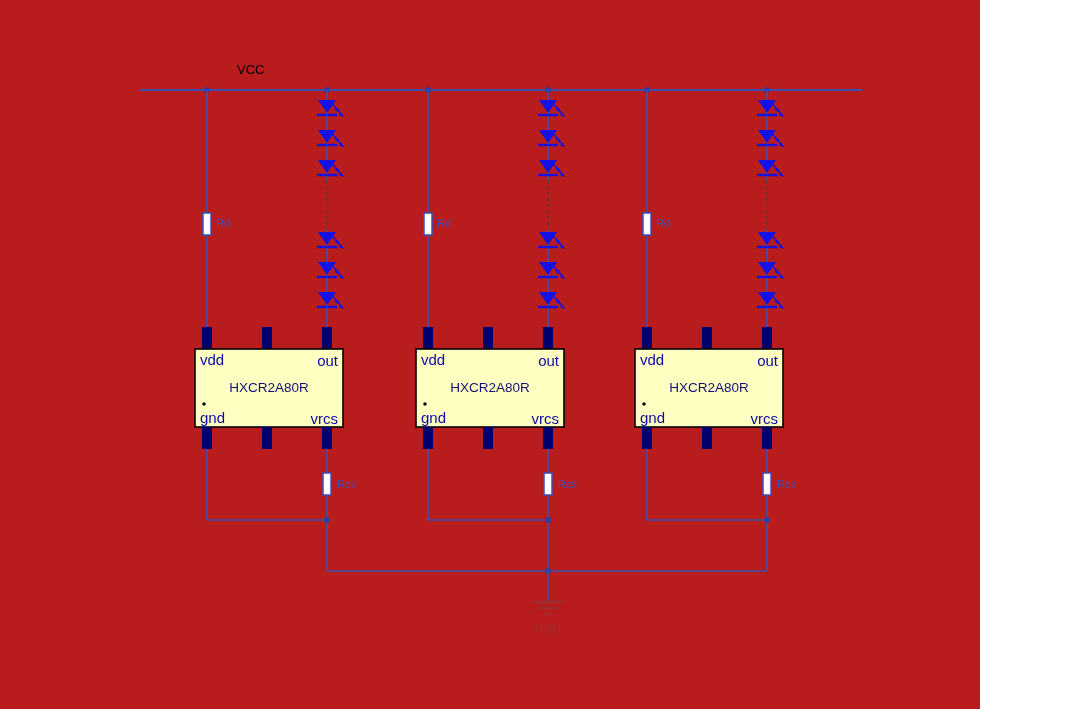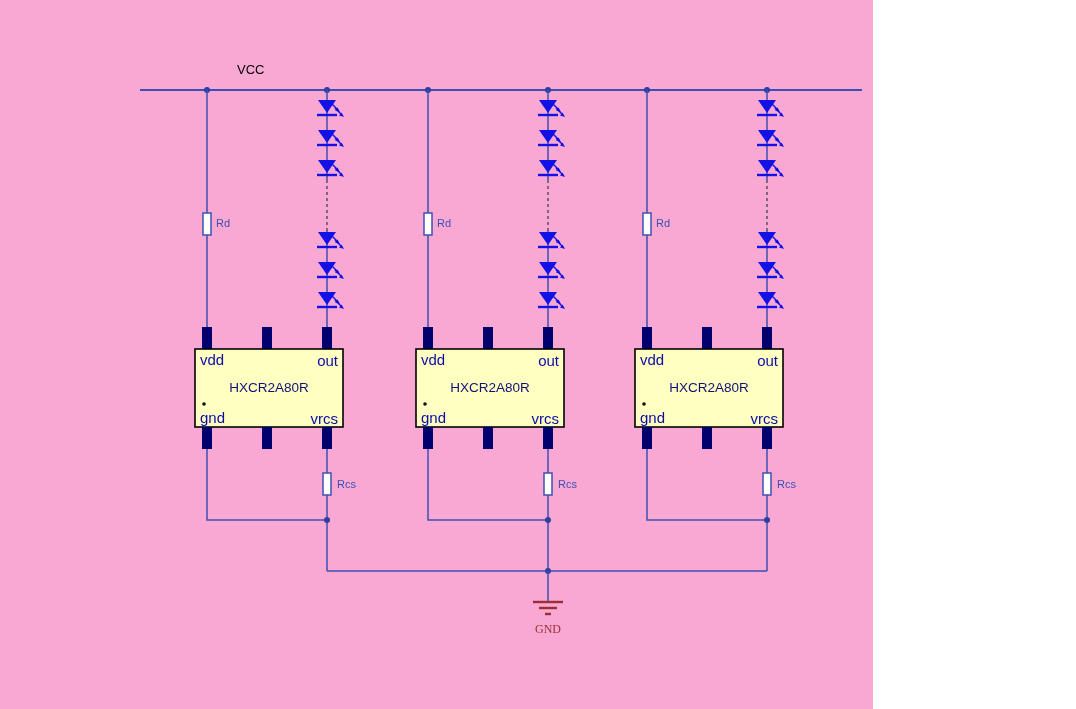--- a/index.html
+++ b/index.html
@@ -1,17 +1,17 @@
 <!DOCTYPE html>
 <html><head>
 <meta charset="utf-8">
 <title>Schematic</title>
 <style>
   html,body { margin:0; padding:0; background:#ffffff; }
-  .canvas { width:873px; height:709px; position:relative; background:#f9a8d4; overflow:hidden; }
+  .canvas { width:980px; height:709px; position:relative; background:#b91c1c; overflow:hidden; }
   svg { display:block; }
   .wire      { stroke:#3d4fb5; stroke-width:1.5; fill:none; }
   .rail      { stroke:#3d4fb5; stroke-width:2; fill:none; }
   .dot       { fill:#2d3f9f; stroke:none; }
   .res       { fill:#ffffff; stroke:#3d4fb5; stroke-width:1.5; }
   .res-label { fill:#3d4fb5; font:11px "Liberation Sans", sans-serif; }
   .pin       { fill:#00006e; stroke:none; }
   .ic-body   { fill:#ffffc2; stroke:#000000; stroke-width:1.6; }
   .pin-text  { fill:#0b0ba8; font:15px "Liberation Sans", sans-serif; }
   .ic-name   { fill:#101078; font:13.5px "Liberation Sans", sans-serif; }

